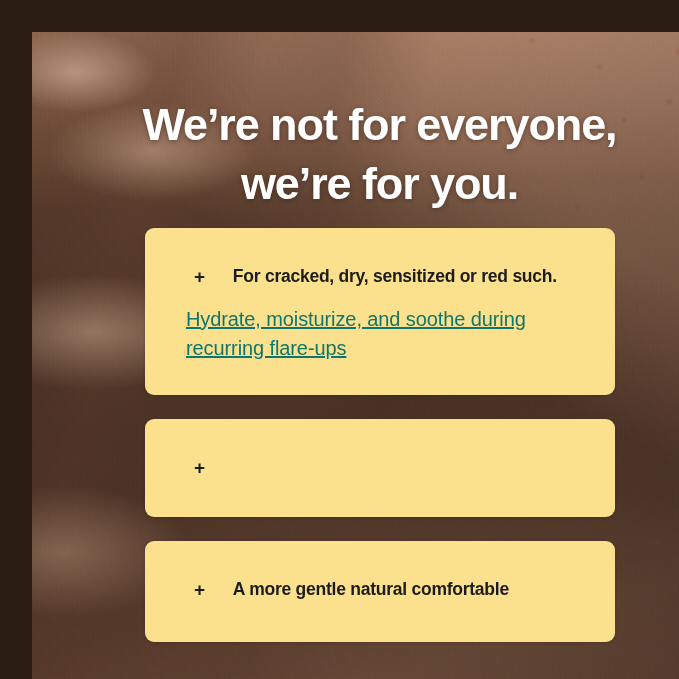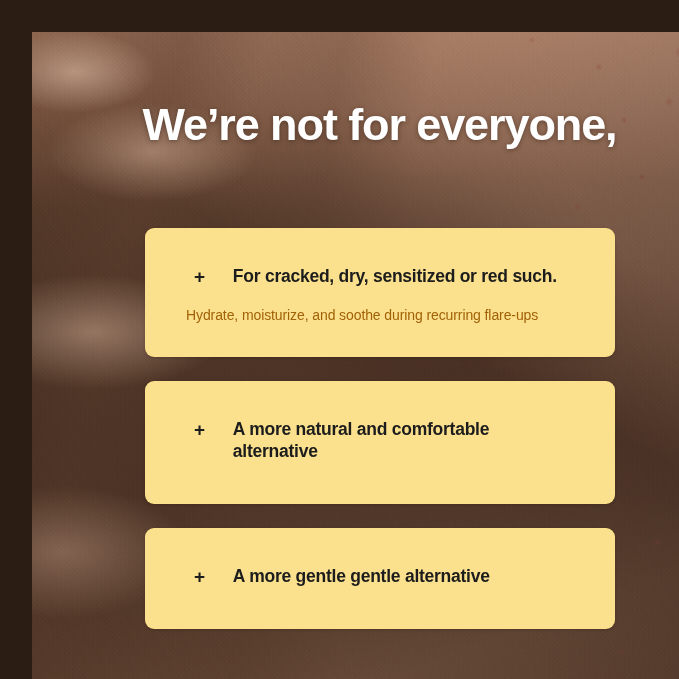--- a/index.html
+++ b/index.html
@@ -147,62 +147,63 @@
   .plus-icon {
     flex: 0 0 auto;
     font-size: 19px;
     font-weight: bold;
     line-height: 1;
     color: #1c1c1c;
     transform: translateY(1px);
   }
 
   .card-body {
-    color: #a16207;
-    font-size: 14px;
+    color: #0f766e;
+    font-size: 20px;
     line-height: 1.45;
     letter-spacing: -.1px;
     font-weight: normal;
     max-width: 420px;
+    text-decoration: underline;
   }
 </style>
 </head>
 <body>
 
 <div id="stage">
 
   <div class="bg-photo"></div>
   <div class="bg-texture"></div>
   <div class="bg-scrim"></div>
 
   <div class="content">
 
     <h1 class="headline">
       <span class="line">We’re not for everyone,</span>
+      <span class="line">we’re for you.</span>
     </h1>
 
     <div class="card-stack">
 
       <div class="card">
         <div class="card-title">
           <span class="plus-icon">+</span>
           <span>For cracked, dry, sensitized or red such.</span>
         </div>
         <div class="card-body">Hydrate, moisturize, and soothe during recurring flare-ups</div>
       </div>
 
       <div class="card">
         <div class="card-title">
           <span class="plus-icon">+</span>
-          <span>A more natural and comfortable alternative</span>
         </div>
       </div>
 
       <div class="card">
         <div class="card-title">
           <span class="plus-icon">+</span>
-          <span>A more gentle gentle alternative</span>
+          <span>A more gentle natural comfortable</span>
         </div>
       </div>
 
     </div>
   </div>
 </div>
 
 </body></html>

